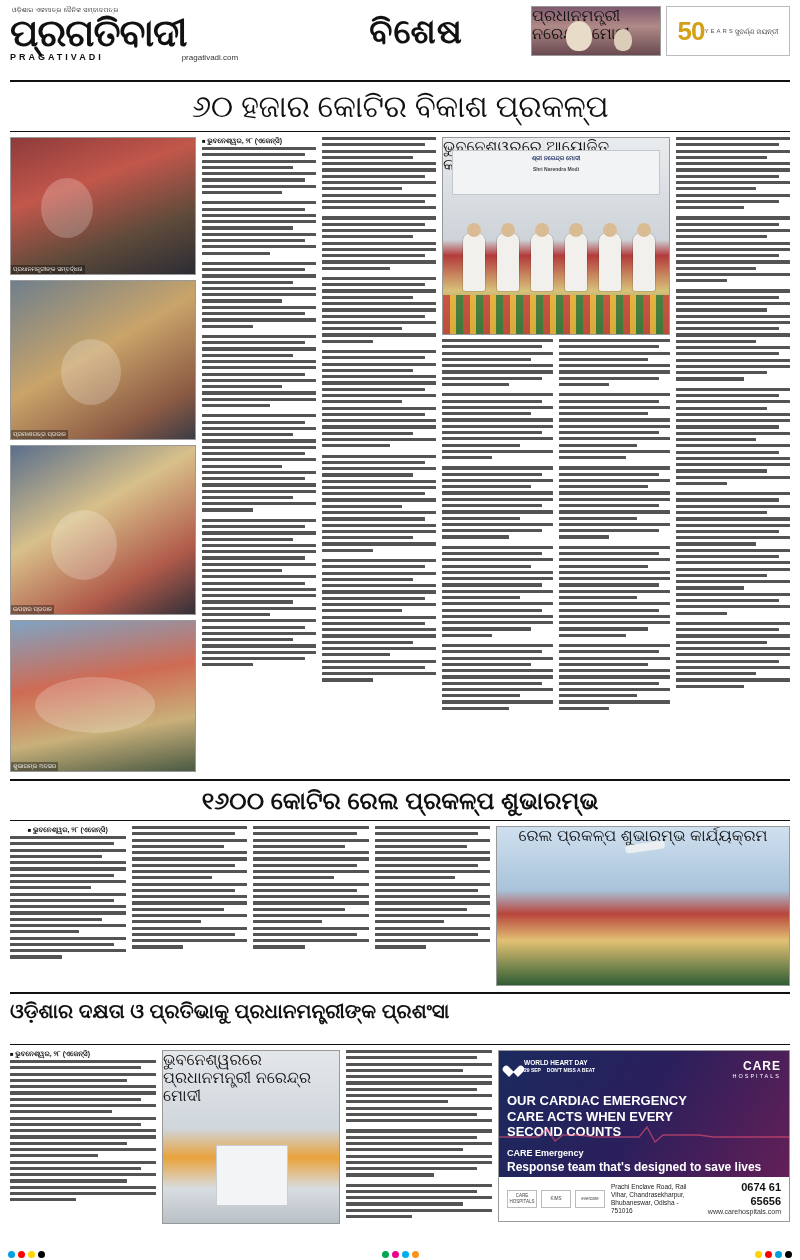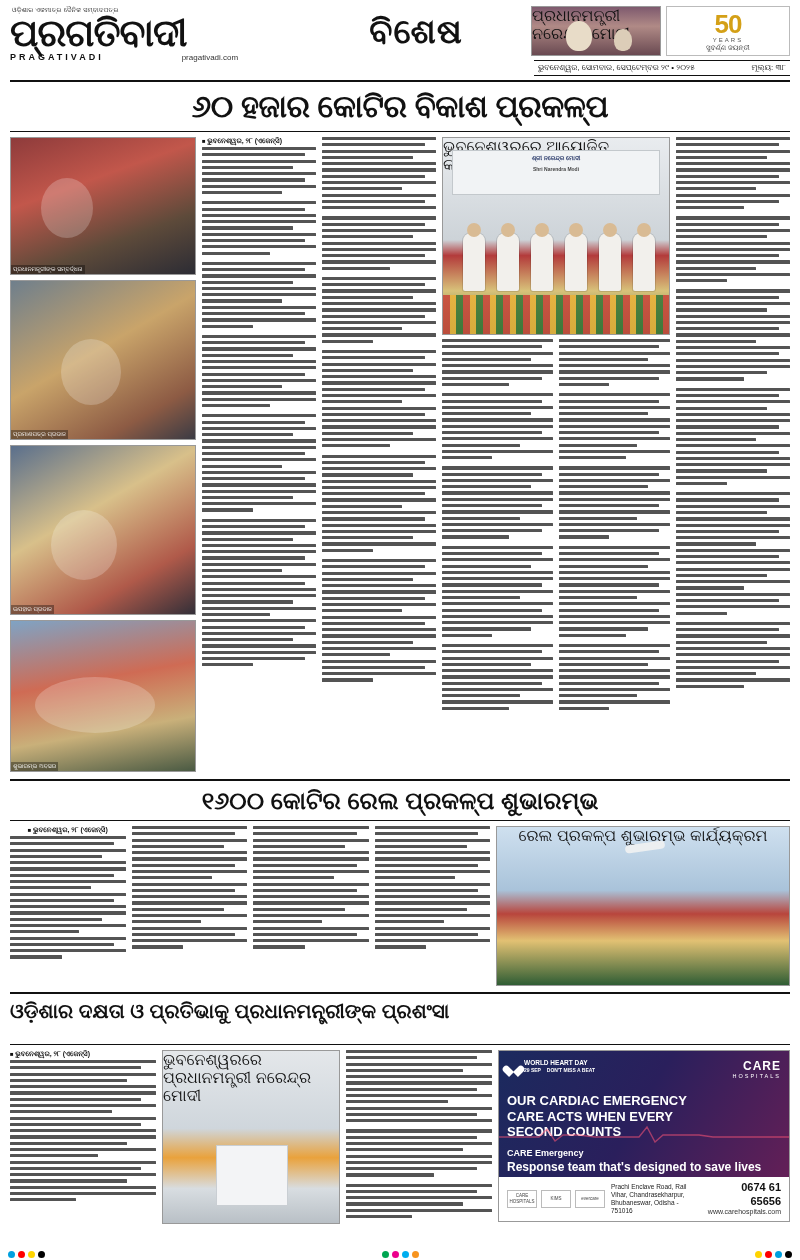--- a/index.html
+++ b/index.html
@@ -104,21 +104,21 @@
     border-radius: 50% 50% 45% 45%;
     background: #e8dcc8;
     box-shadow: 44px 4px 0 -4px #dccdb8;
   }
   .mast-anniv {
     width: 122px;
     height: 48px;
     border: 1px solid #bbb;
     background: #fff;
     display: flex;
-    flex-direction: column;
+    flex-direction: row;
     align-items: center;
     justify-content: center;
     line-height: 1;
   }
   .anniv-50 {
     font-size: 26px;
     font-weight: bold;
     color: #d4a017;
     letter-spacing: -1px;
   }
@@ -141,21 +141,21 @@
     justify-content: space-between;
     font-size: 8px;
     padding: 2px 4px;
     box-sizing: border-box;
   }
 
   
   .lead-head {
     text-align: center;
     font-size: 31px;
-    font-weight: bold;
+    font-weight: normal;
     letter-spacing: -0.5px;
     padding: 7px 0 6px 0;
     border-bottom: 1px solid #111;
     margin-bottom: 5px;
   }
   .lead-wrap {
     display: flex;
     gap: 6px;
   }
   .photo-col {
@@ -453,24 +453,20 @@
     <div class="mast-right">
       <div class="mast-right-top">
         <div class="mast-photo">
           <span class="cap">ପ୍ରଧାନମନ୍ତ୍ରୀ ନରେନ୍ଦ୍ର ମୋଦୀ</span>
         </div>
         <div class="mast-anniv">
           <div class="anniv-50">50</div>
           <div class="anniv-years">YEARS</div>
           <div class="anniv-od">ସୁବର୍ଣ୍ଣ ଜୟନ୍ତୀ</div>
         </div>
-      </div>
-      <div class="mast-dateline">
-        <span>ଭୁବନେଶ୍ୱର, ସୋମବାର, ସେପ୍ଟେମ୍ବର ୨୯ • ୨୦୨୫</span>
-        <span>ମୂଲ୍ୟ: ୩୮</span>
       </div>
     </div>
   </div>
 
   <div class="lead-head">୬୦ ହଜାର କୋଟିର ବିକାଶ ପ୍ରକଳ୍ପ</div>
 
   <div class="lead-wrap">
 
     <div class="photo-col">
       <div class="ph ph1">

